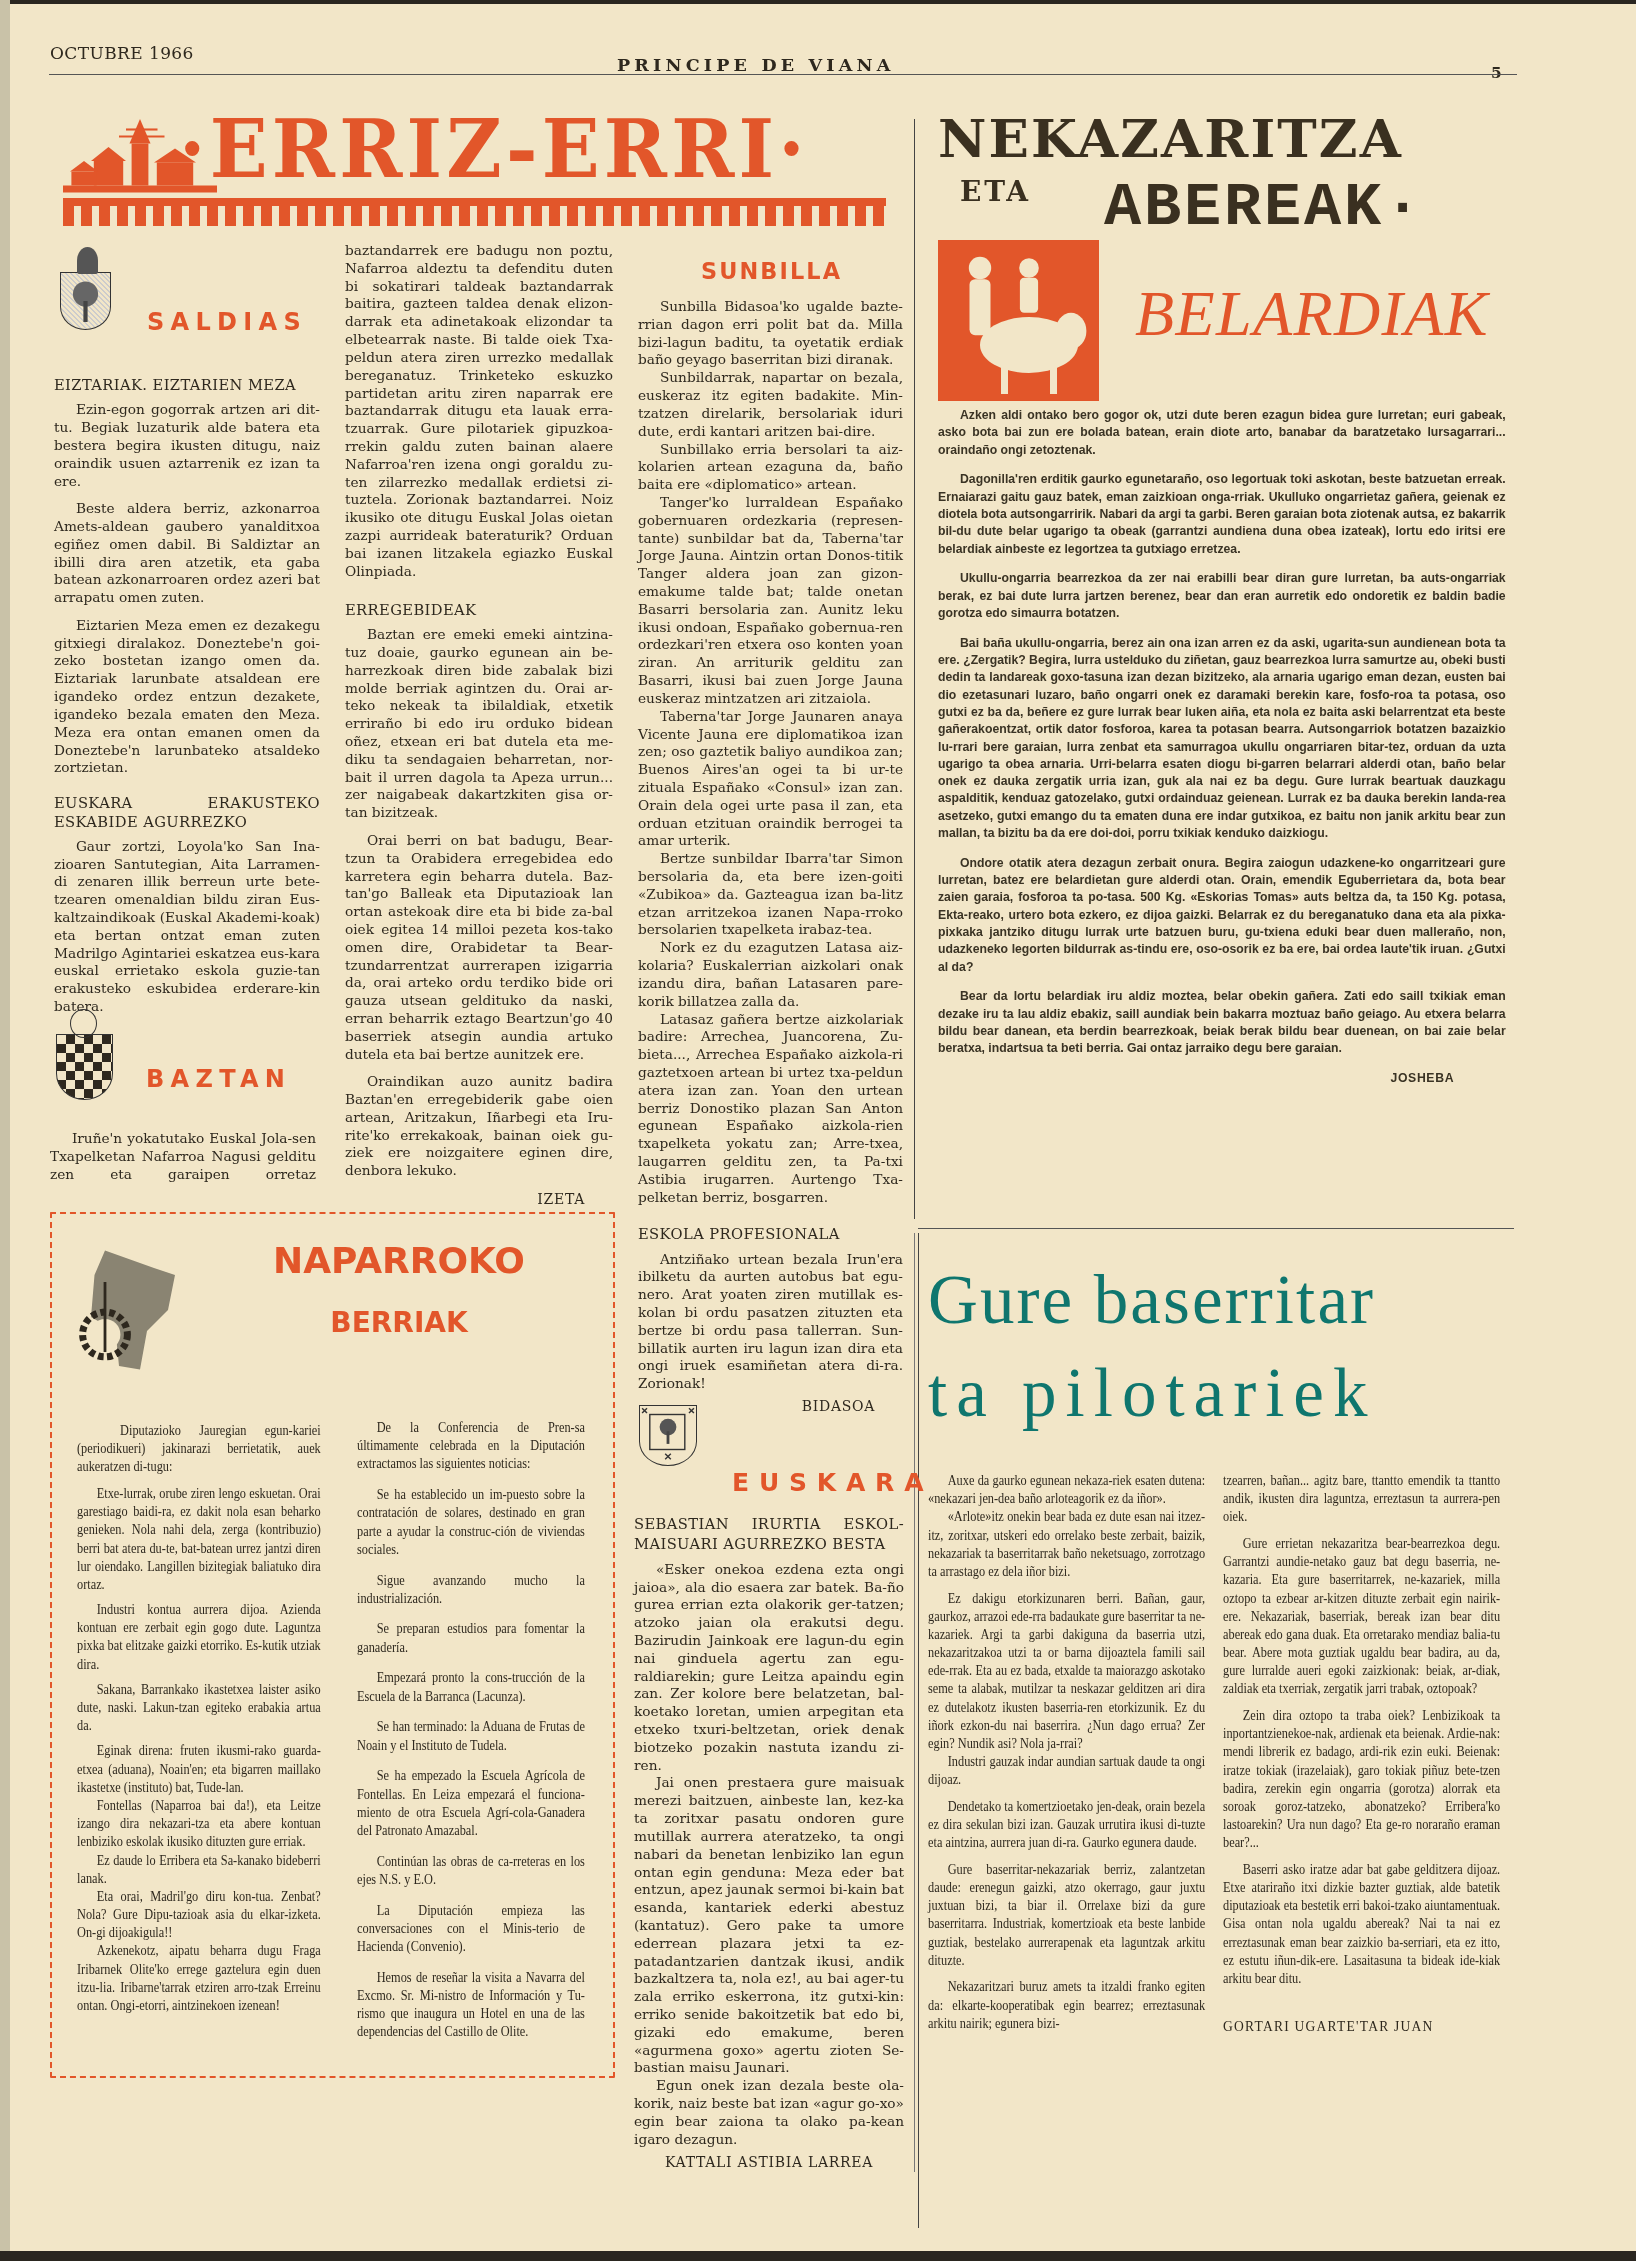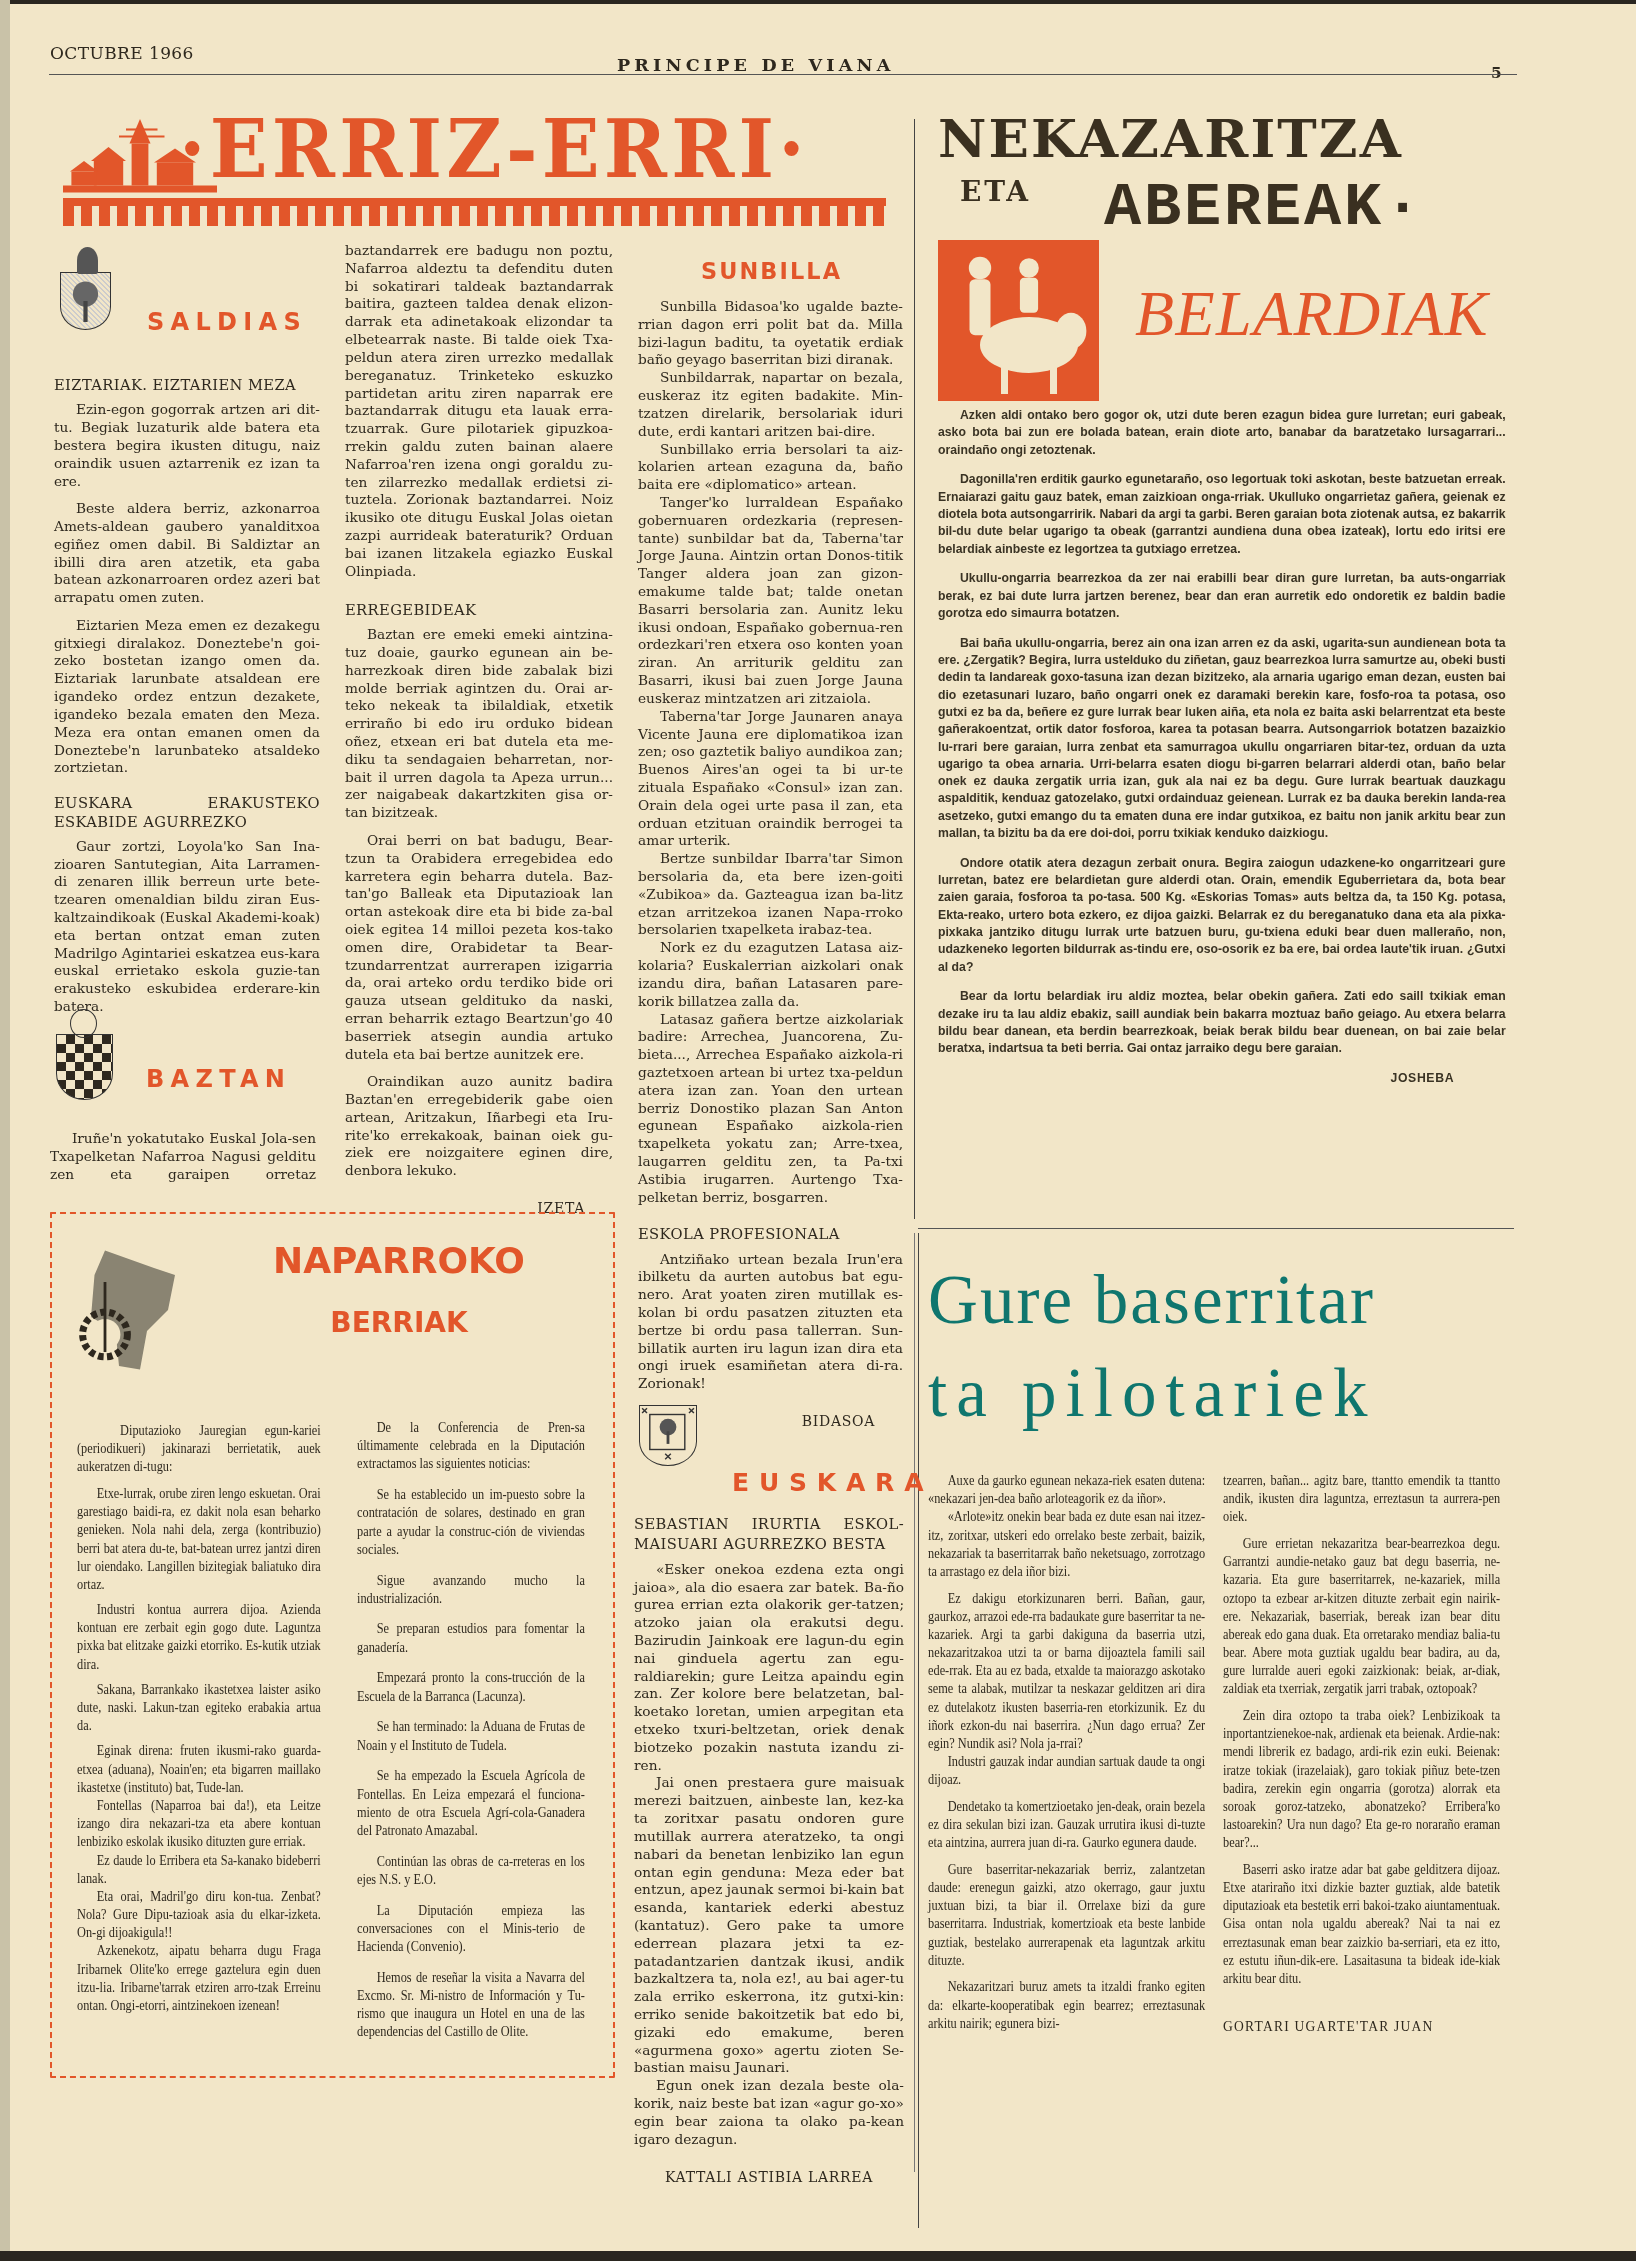--- a/index.html
+++ b/index.html
@@ -16,21 +16,21 @@
   .banner-erriz{left:179px;top:105px;font-family:"DejaVu Serif",serif;font-weight:bold;
        font-size:76px;letter-spacing:4.2px;color:#e2562a;transform:scaleY(1.05);}
   .crenel{left:63px;top:202px;width:823px;height:24px;
        background:repeating-linear-gradient(90deg,#e2562a 0 11.2px,transparent 11.2px 18px);}
   .crenel-bar{left:63px;top:198px;width:823px;height:8.4px;background:#e2562a;}
   .village{left:63px;top:112px;width:154px;height:91px;}
   .col{position:absolute;font-size:13.7px;line-height:1.3;text-align:justify;hyphens:auto;}
   .col p{margin:0 0 9.8px 0;text-indent:1.6em;}
   .sub{font-size:14.7px;letter-spacing:0.4px;margin:11.2px 0 7px 0;text-indent:0 !important;}
   .sect-title{font-family:"DejaVu Sans",sans-serif;font-weight:bold;color:#e2562a;letter-spacing:6.3px;}
-  .sign{text-align:right;letter-spacing:0.7px;font-size:14px;margin-top:19px;}
+  .sign{text-align:right;letter-spacing:0.7px;font-size:14px;margin-top:4px;}
   .vrule{position:absolute;background:#444;width:1.4px;}
   .nek-title{left:938px;top:112px;font-family:"DejaVu Serif",serif;font-weight:bold;font-size:53px;
        letter-spacing:2.1px;color:#3a3020;line-height:1;}
   .nek-eta{left:960px;top:175px;font-size:28px;font-weight:bold;color:#3a3020;letter-spacing:2.8px;}
   .nek-abe{left:1104px;top:172px;font-size:62px;font-weight:bold;color:#3a3020;letter-spacing:2.8px;font-family:Liberation Mono, monospace;}
   .woodcut{left:938px;top:240px;width:161px;height:161px;background:#e2562a;}
   .belardiak{left:1135px;top:277px;font-family:"Liberation Serif",serif;font-style:italic;font-size:64px;color:#e2562a;letter-spacing:1.4px;}
   .nek-body{left:938px;top:406px;width:568px;font-family:"Liberation Sans",sans-serif;font-size:13.3px;
        line-height:1.3;font-weight:bold;color:#3a3324;transform:scaleX(0.92);transform-origin:left top;width:617px;}
   .nek-body p{margin:0 0 12.6px 0;text-indent:1.8em;text-align:justify;}

